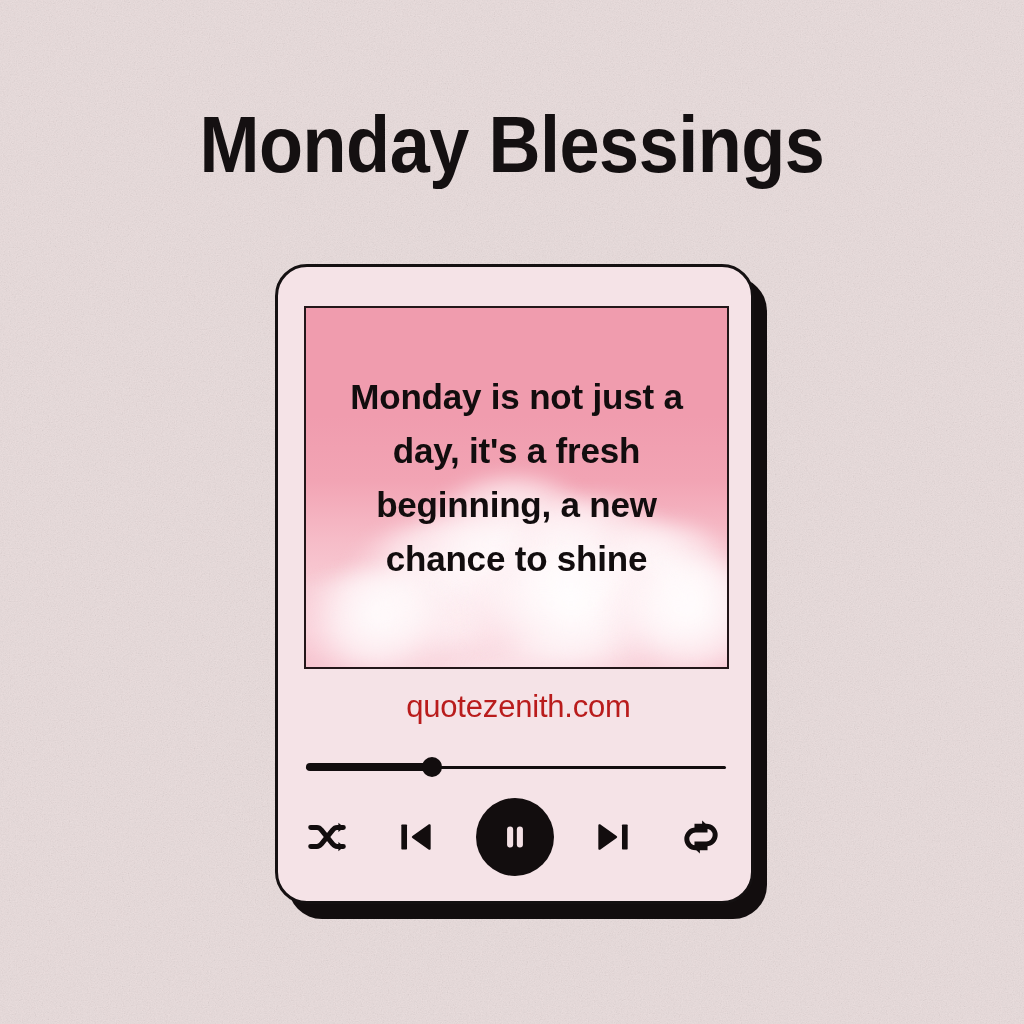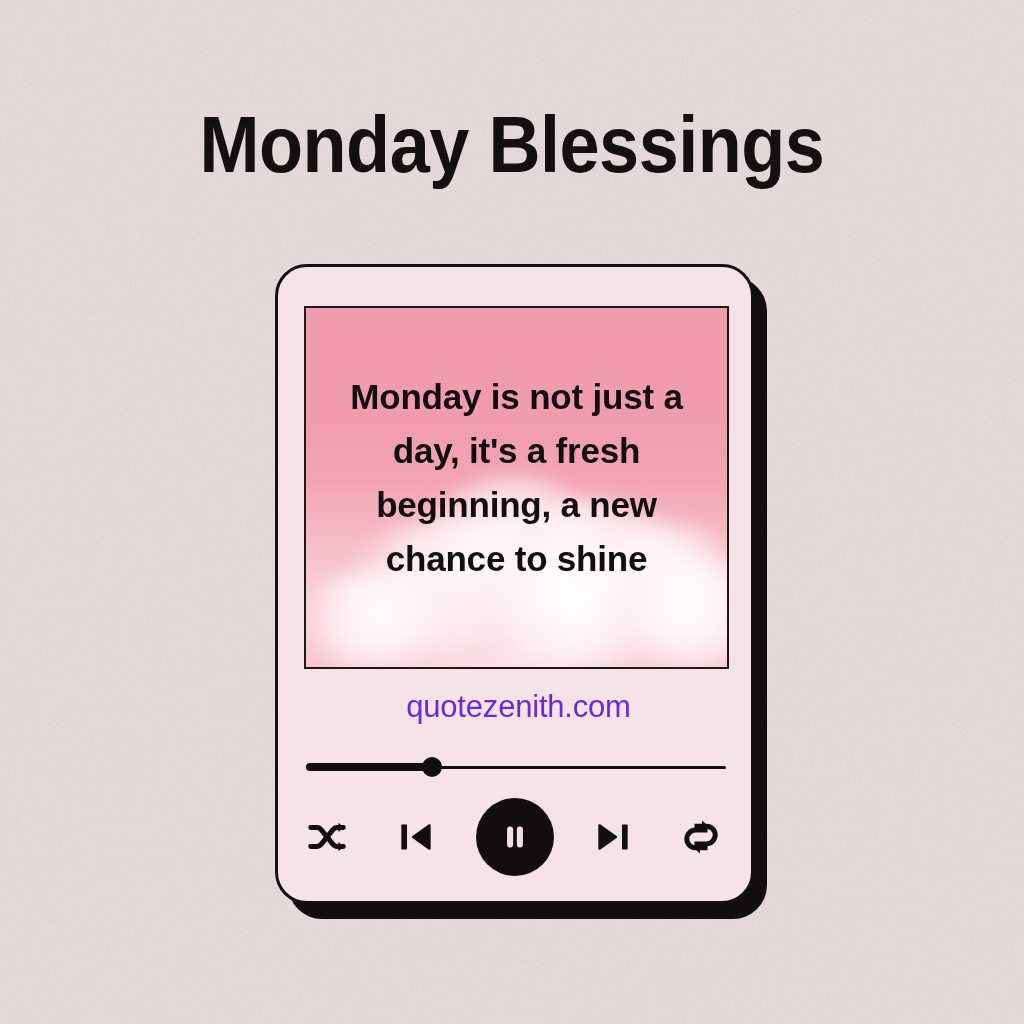--- a/index.html
+++ b/index.html
@@ -154,21 +154,21 @@
   
   .site-url {
     position: absolute;
     left: 8px; right: 0;
     top: 421px;
     text-align: center;
     font-family: "Liberation Sans", sans-serif;
     font-weight: 400;
     font-size: 31px;
     line-height: 38px;
-    color: #6d28d9;
+    color: #b91c1c;
     letter-spacing: -0.2px;
   }
 
   
   .progress {
     position: absolute;
     left: 28px;
     top: 489px;
     width: 420px;
     height: 22px;

